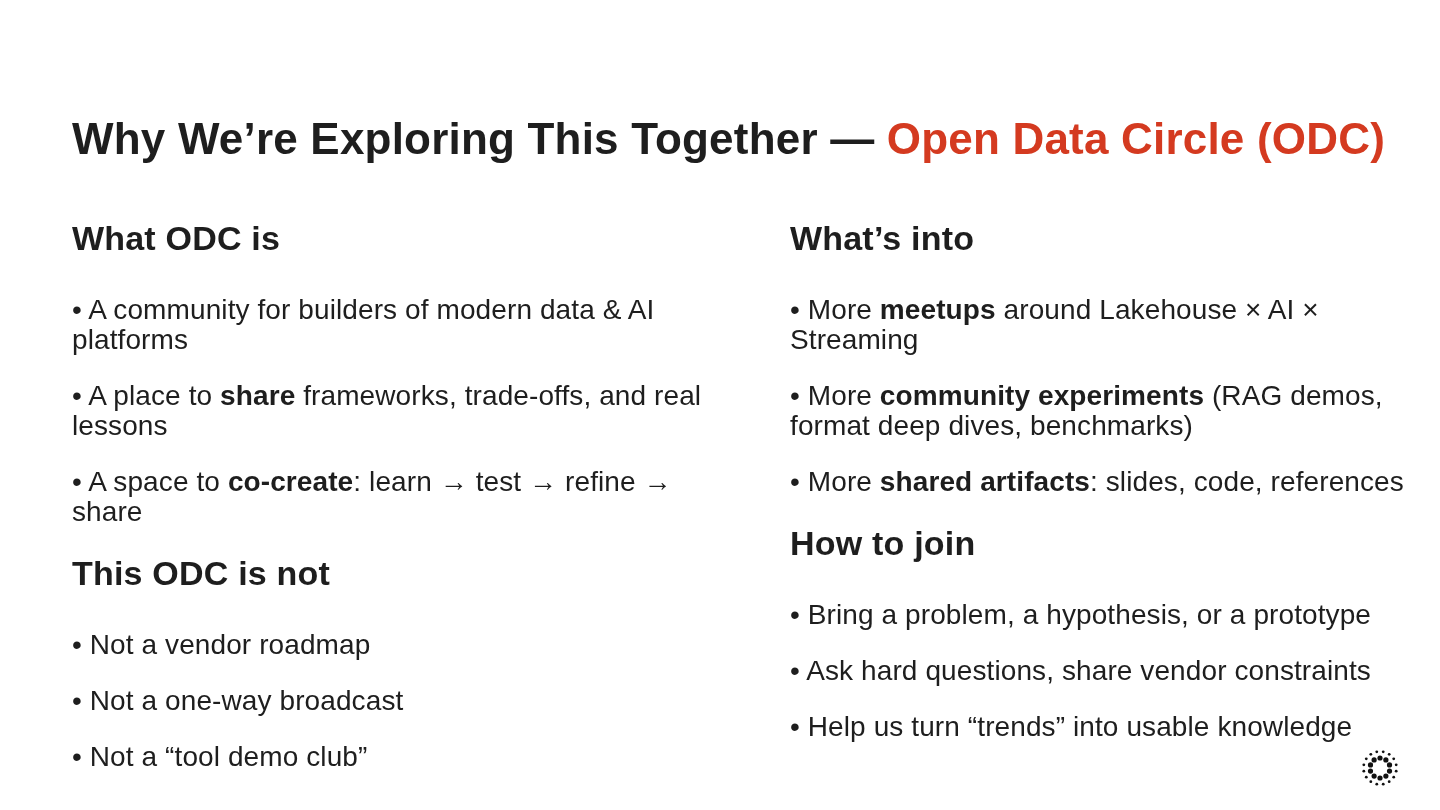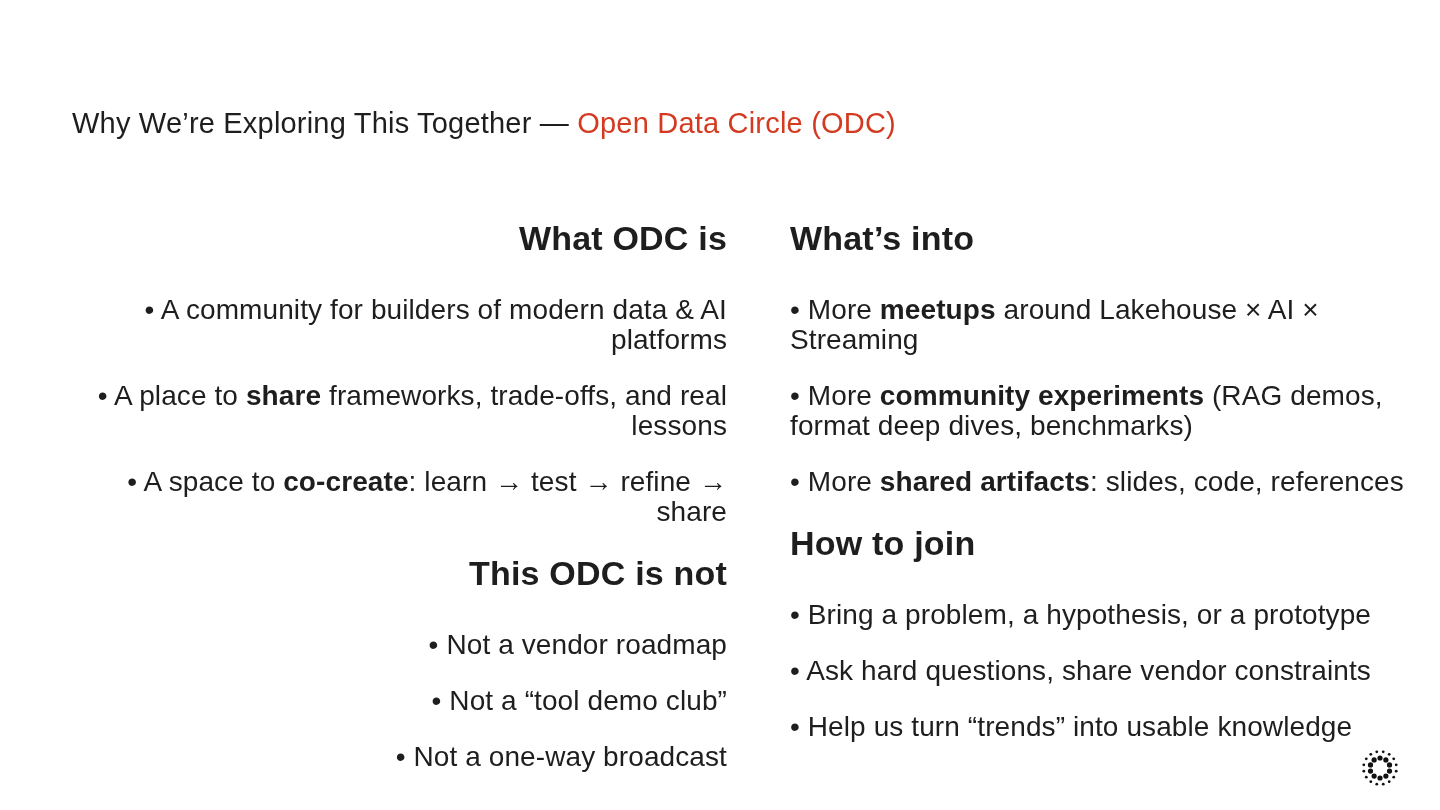--- a/index.html
+++ b/index.html
@@ -14,34 +14,34 @@
   .slide {
     position: relative;
     width: 1440px;
     height: 810px;
     background: #ffffff;
     color: #1e1e1e;
   }
   .title {
     position: absolute;
     left: 72px;
-    top: 100px;
-    font-size: 29px;
+    top: 116px;
+    font-size: 44px;
     line-height: 46px;
-    font-weight: 400;
+    font-weight: 700;
     letter-spacing: 0.2px;
     white-space: nowrap;
     color: #1e1e1e;
   }
   .title .accent { color: #d43a20; }
   .col {
     position: absolute;
     top: 218px;
   }
-  .col-left  { left: 72px;  width: 655px; text-align: right; }
+  .col-left  { left: 72px;  width: 655px; }
   .col-right { left: 790px; width: 615px; }
   .col h2 {
     font-size: 34px;
     line-height: 41px;
     font-weight: 700;
     margin: 0 0 36px 0;
     color: #1e1e1e;
     letter-spacing: 0.2px;
   }
   .col h2.sub { margin-top: 0; }
@@ -78,22 +78,22 @@
         <p class="bullet"><span>• A community for builders of modern data &amp; AI
 platforms</span></p>
         <p class="bullet"><span>• A place to </span><b>share</b><span> frameworks, trade-offs, and real
 lessons</span></p>
         <p class="bullet"><span>• A space to </span><b>co-create</b><span>: learn → test → refine → share</span></p>
       </div>
 
     <h2 class="sub">This ODC is not</h2>
     <div class="bullets">
         <p class="bullet"><span>• Not a vendor roadmap</span></p>
+        <p class="bullet"><span>• Not a one-way broadcast</span></p>
         <p class="bullet"><span>• Not a “tool demo club”</span></p>
-        <p class="bullet"><span>• Not a one-way broadcast</span></p>
       </div>
   </div>
 
   <div class="col col-right">
     <h2>What’s into</h2>
     <div class="bullets">
         <p class="bullet"><span>• More </span><b>meetups</b><span> around Lakehouse × AI ×
 Streaming</span></p>
         <p class="bullet"><span>• More </span><b>community experiments</b><span> (RAG demos,
 format deep dives, benchmarks)</span></p>

